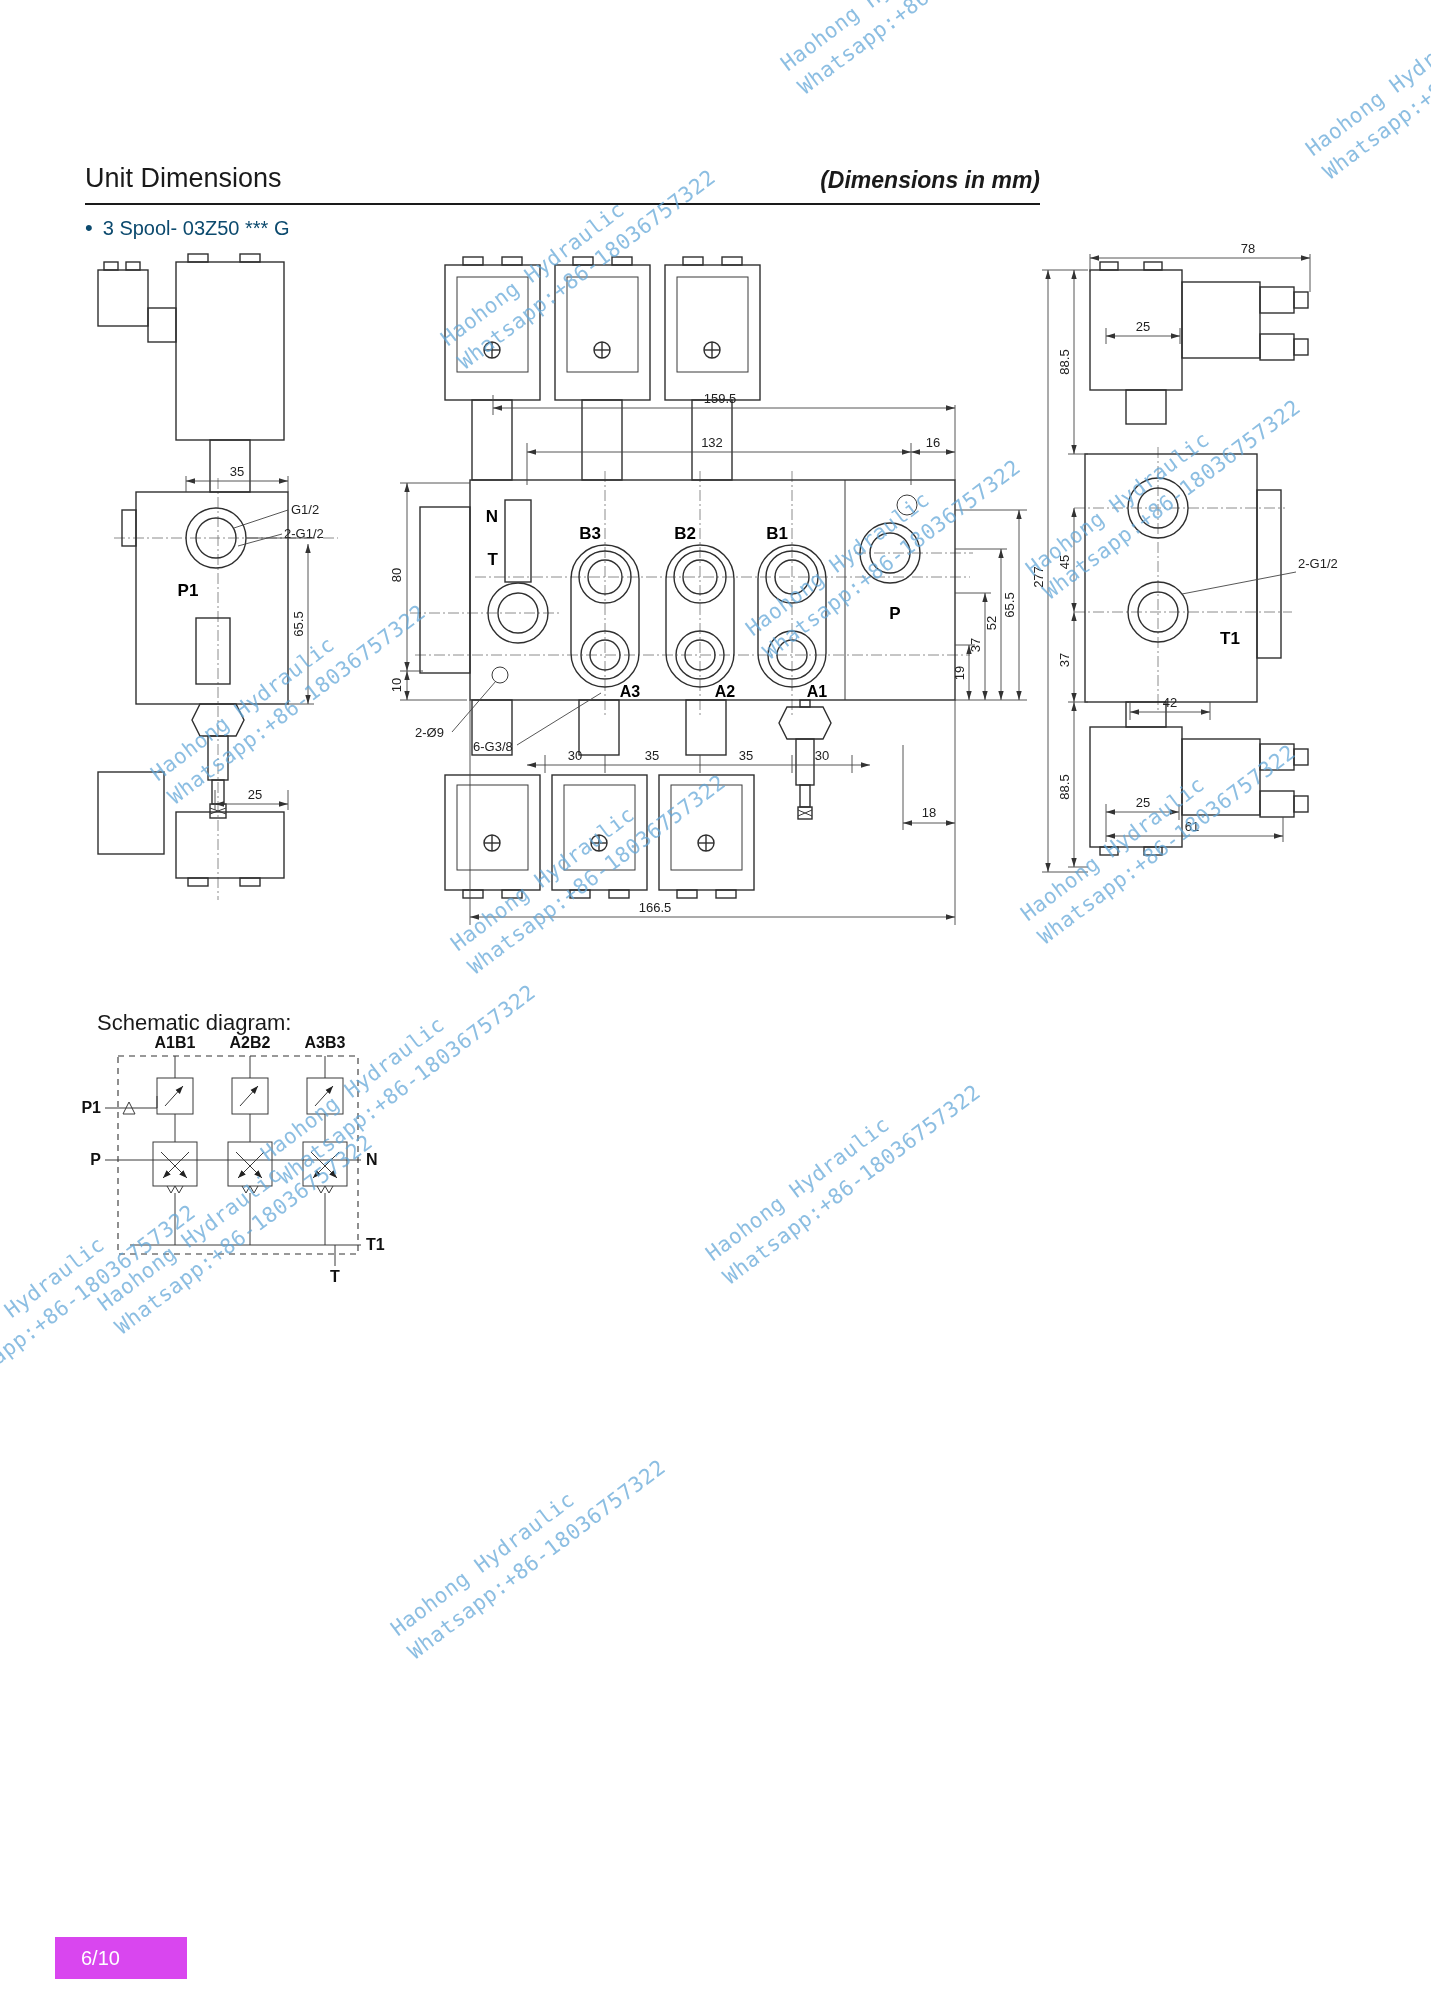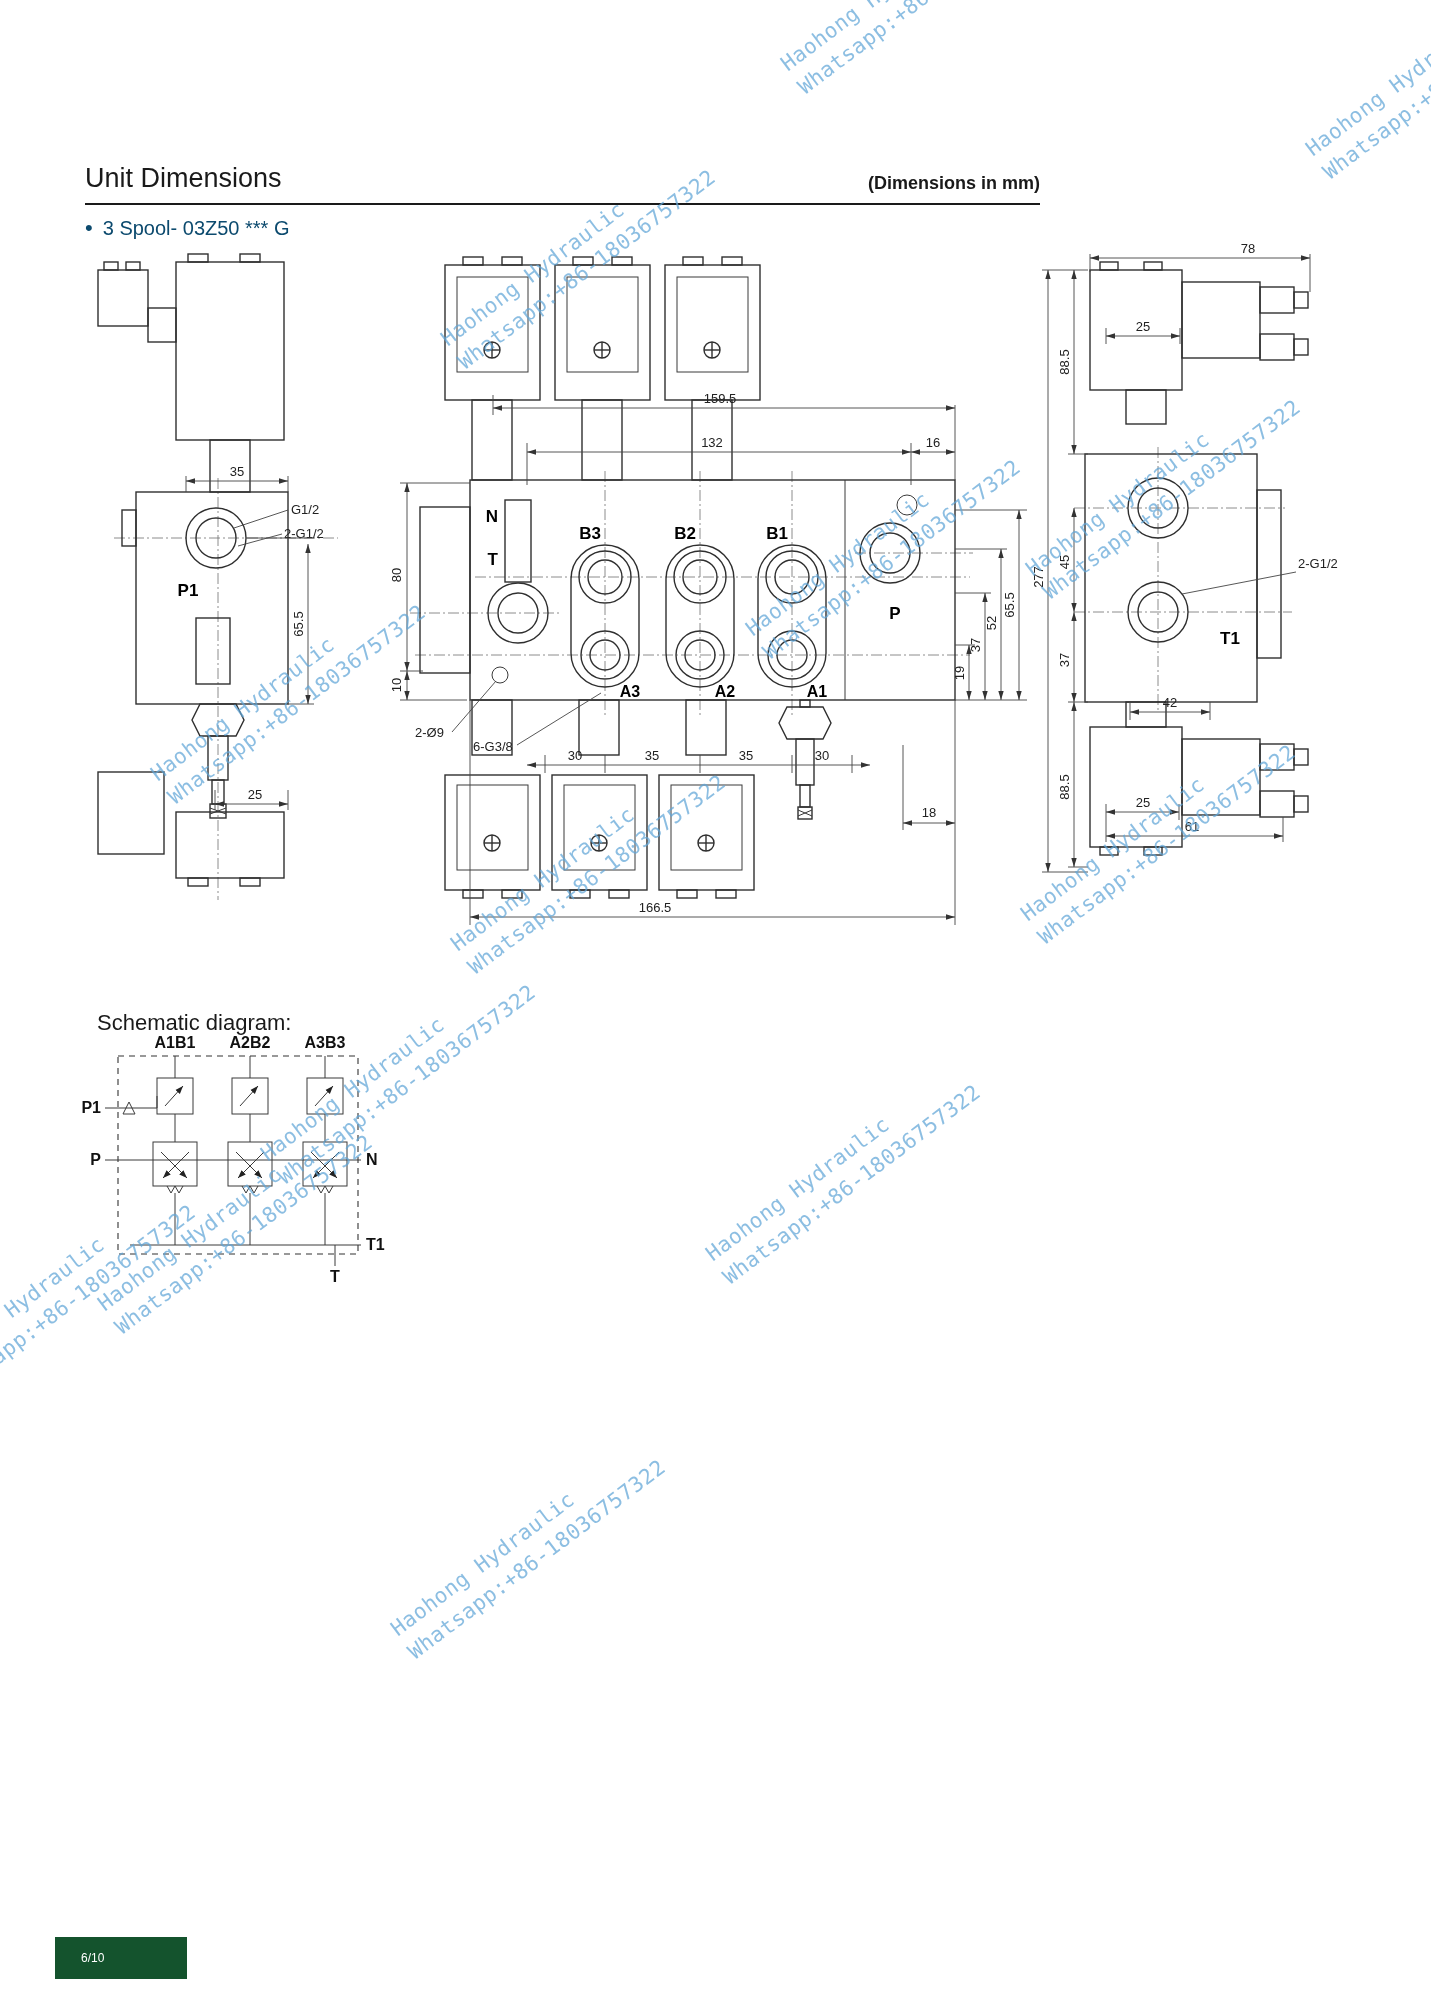--- a/index.html
+++ b/index.html
@@ -9,21 +9,21 @@
     font-family:"Liberation Sans", sans-serif; color:#1a1a1a;
   }
 
   
   .header-row {
     position:absolute; left:85px; top:163px; width:955px;
     display:flex; justify-content:space-between; align-items:flex-end;
     border-bottom:2px solid #1a1a1a; padding-bottom:9px;
   }
   .page-title { font-size:27px; font-weight:normal; }
-  .units-note { font-size:18px; font-weight:bold; }
+  .units-note { font-size:23px; font-weight:bold;font-style:italic; }
   .bullet-row { position:absolute; left:85px; top:215px; font-size:20px; color:#0c4a6e; }
   .bullet-dot { margin-right:10px; font-size:22px; }
 
   
   .drawing { position:absolute; overflow:visible; }
   svg text { font-family:"Liberation Sans", sans-serif; }
   .ln     { fill:none; stroke:#2f2f2f; stroke-width:1.4; }
   .lnthin { fill:none; stroke:#3a3a3a; stroke-width:1; }
   .dim    { fill:none; stroke:#444; stroke-width:0.9; }
   .cl     { fill:none; stroke:#6e6e6e; stroke-width:0.8; stroke-dasharray:11 3 2 3; }
@@ -43,21 +43,21 @@
     position:absolute; color:rgba(96,165,215,0.72);
     font-family:"DejaVu Sans Mono", monospace; font-size:21px; line-height:29px;
     letter-spacing:0.5px; white-space:nowrap;
     transform:rotate(-37deg); transform-origin:0 0; pointer-events:none;
   }
   .wm-line { display:block; }
 
   
   .page-badge {
     position:absolute; left:55px; top:1937px; width:132px; height:42px;
-    background:#14532d; color:#fff; font-size:12px;
+    background:#d946ef; color:#fff; font-size:20px;
     display:flex; align-items:center; padding-left:26px; box-sizing:border-box;
   }
 </style>
 </head>
 <body>
 
 <div class="page">
 
   <div class="header-row">
     <div class="page-title">Unit Dimensions</div>

